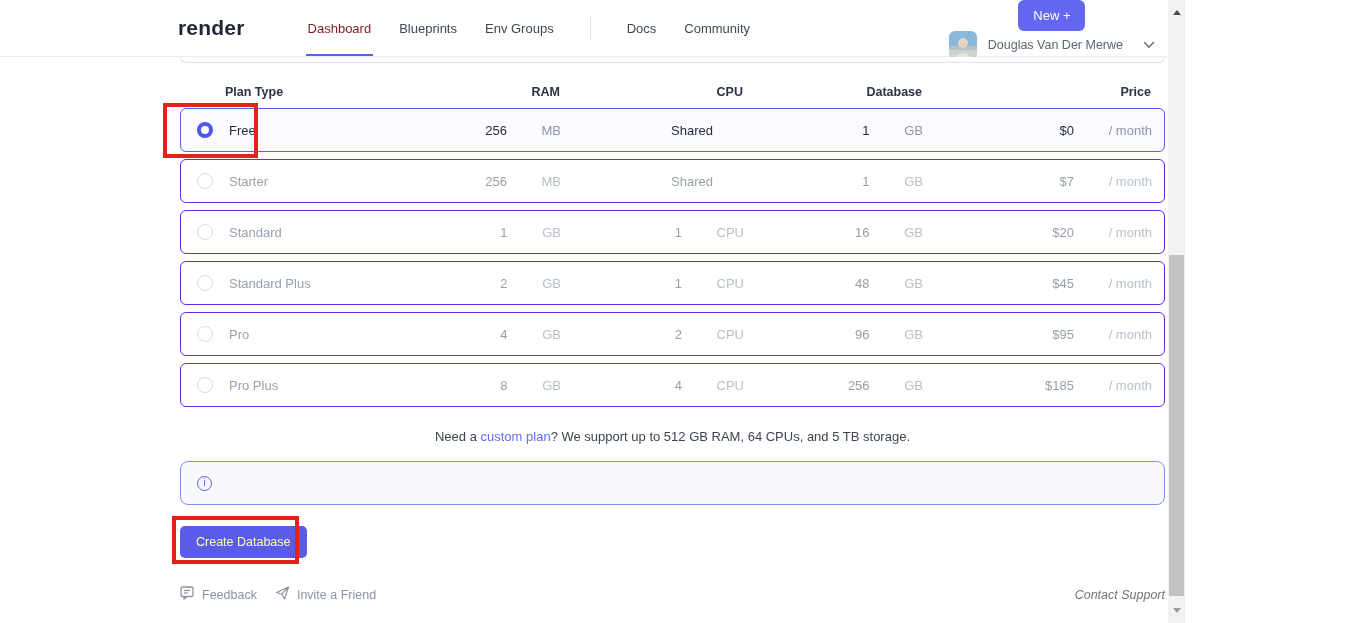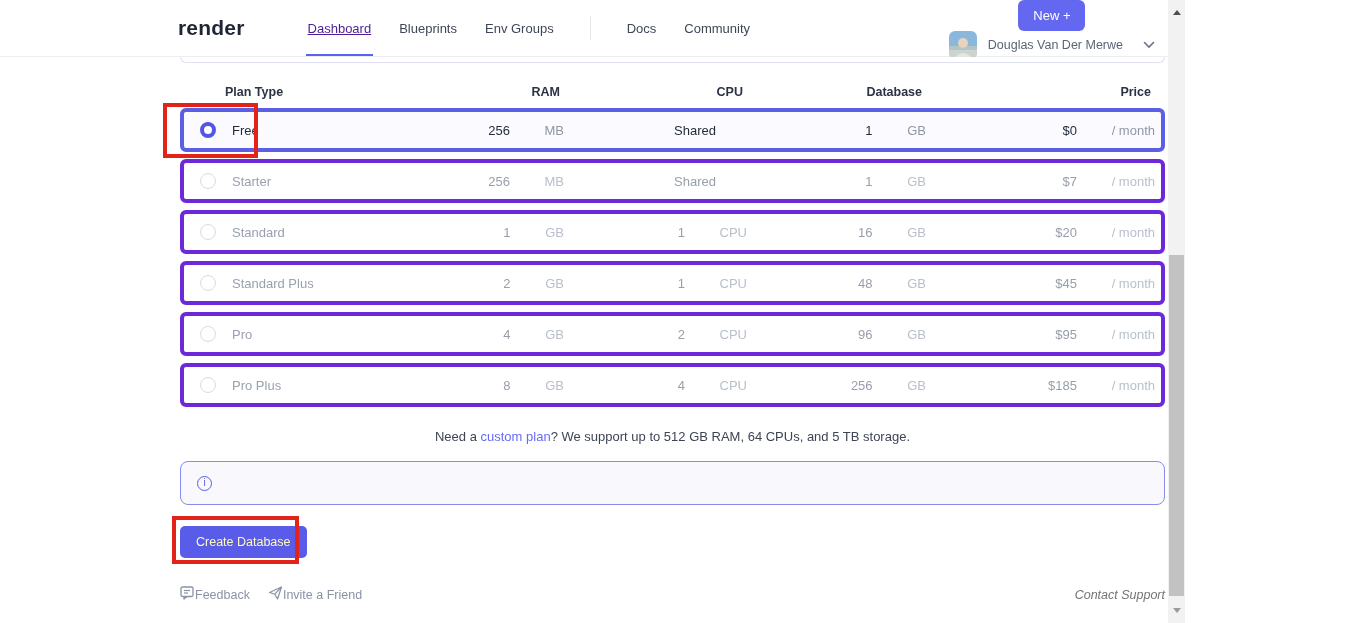--- a/index.html
+++ b/index.html
@@ -5,40 +5,40 @@
   * { box-sizing: border-box; margin: 0; padding: 0; }
   html, body { background: #ffffff; }
   body { font-family: "Liberation Sans", sans-serif; }
   .page { position: relative; width: 1185px; height: 623px; background: #fff; overflow: hidden; }
 
   
   .header { position: relative; height: 57px; display: flex; align-items: stretch; border-bottom: 1px solid #ebedf2; padding: 0 30px 0 178px; background: #fff; }
   .logo { align-self: center; font-size: 21px; font-weight: bold; color: #1f2533; letter-spacing: 0.2px; margin-right: 49px; cursor: pointer; }
   .nav { display: flex; align-items: stretch; }
   .nav-item { position: relative; display: flex; align-items: center; padding: 0 14px; font-size: 13px; color: #3f4756; cursor: pointer; }
-  .nav-item.active { color: #4c1d95; text-decoration: underline; }
+  .nav-item.active { color: #7f1d1d; }
   .nav-item.active::after { content: ""; position: absolute; left: 12px; right: 12px; bottom: 0; height: 2px; background: #5a62f0; }
   .nav-sep { width: 1px; background: #e4e6ec; margin: 16px 22px; }
   .header-right { margin-left: auto; display: flex; align-items: center; flex-direction: column; }
   .new-btn { background: #6468f1; color: #fff; border: none; border-radius: 6px; font-size: 13px; font-family: inherit; padding: 8px 15px; cursor: pointer; }
   .user-menu { display: flex; align-items: center; cursor: pointer; }
   .avatar { width: 28px; height: 28px; border-radius: 6px; overflow: hidden; flex: 0 0 auto; }
   .user-name { font-size: 12.5px; color: #5a6576; margin-left: 11px; }
   .chevron { margin-left: 20px; display: flex; align-items: center; }
 
   
   .content { width: 985px; margin-left: 180px; position: relative; }
   .card-bottom-strip { height: 6px; border: 1px solid #dfe0f2; border-top: none; border-radius: 0 0 10px 10px; background: #fff; }
 
   .table-head { display: grid; grid-template-columns: 181px 183px 183px 179px 229px; padding: 0 14px 0 16px; margin-top: 20px; height: 17px; align-items: center; font-size: 12.5px; font-weight: bold; color: #2b3344; }
   .table-head .col { text-align: right; }
   .table-head .col.first { text-align: left; padding-left: 29px; }
 
   .plan-rows { margin-top: 8px; }
-  .plan-row { display: grid; grid-template-columns: 181px 183px 183px 179px 229px; align-items: center; height: 44px; padding: 0 14px 0 16px; background: #fff; border: 4px solid #6d28d9; border-radius: 6px; margin-bottom: 7px; cursor: pointer; }
+  .plan-row { display: grid; grid-template-columns: 181px 183px 183px 179px 229px; align-items: center; height: 44px; padding: 0 14px 0 16px; background: #fff; border: 1px solid #6d28d9; border-radius: 6px; margin-bottom: 7px; cursor: pointer; }
   .plan-row.selected { border-color: #5a5fe4; background: #fbfbff; }
   .cell { text-align: right; font-size: 13px; white-space: nowrap; }
   .cell.plan { text-align: left; display: flex; align-items: center; gap: 16px; }
   .radio { width: 16px; height: 16px; border-radius: 50%; border: 1.5px solid #d7dce5; background: #fff; flex: 0 0 auto; }
   .plan-row.selected .radio { border: 4.5px solid #5156e8; }
   .plan-label { color: #9aa1ae; }
   .plan-row.selected .plan-label { color: #242d3c; }
   .val { color: #979fab; text-align: center; }
   .unit { color: #b9c0cb; padding-left: 31px; }
   .plan-row.selected .val { color: #242d3c; }
@@ -46,21 +46,21 @@
 
   .custom-plan { margin-top: 22px; text-align: center; font-size: 13px; color: #3d4554; line-height: 16px; }
   a.link { color: #666cf2; text-decoration: none; cursor: pointer; }
 
   .banner { margin-top: 16px; height: 44px; display: flex; align-items: center; gap: 12px; padding: 0 16px; border: 1px solid #878cf0; border-radius: 8px; background: #f8f8fd; font-size: 12.5px; color: #434b5a; }
   .info-icon { width: 15px; height: 15px; border-radius: 50%; border: 1.3px solid #5a5fe8; color: #5a5fe8; font-size: 10px; line-height: 12px; display: flex; align-items: center; justify-content: center; flex: 0 0 auto; font-style: normal; }
 
   .create-btn { margin-top: 21px; display: inline-block; background: #585ce8; color: #fef9c3; border: none; border-radius: 5px; font-size: 12.5px; font-family: inherit; padding: 9px 16px; cursor: pointer; }
 
   .footer { margin-top: 28px; display: flex; align-items: center; font-size: 12.5px; color: #8c92a6; }
-  .footer-item { display: flex; align-items: center; gap: 0; cursor: pointer; }
+  .footer-item { display: flex; align-items: center; gap: 7px; cursor: pointer; }
   .footer-item + .footer-item { margin-left: 18px; }
   .contact { margin-left: auto; color: #737373; cursor: pointer; font-style: italic; }
 
   
   .annotation { position: absolute; border: 4px solid #e2231a; pointer-events: none; z-index: 50; }
   .anno-free { left: 163px; top: 103px; width: 95px; height: 55px; }
   .anno-create { left: 172px; top: 516px; width: 127px; height: 48px; }
 
   
   .scrollbar { position: absolute; right: 0; top: 0; width: 17px; height: 623px; background: #f2f2f2; z-index: 40; }

